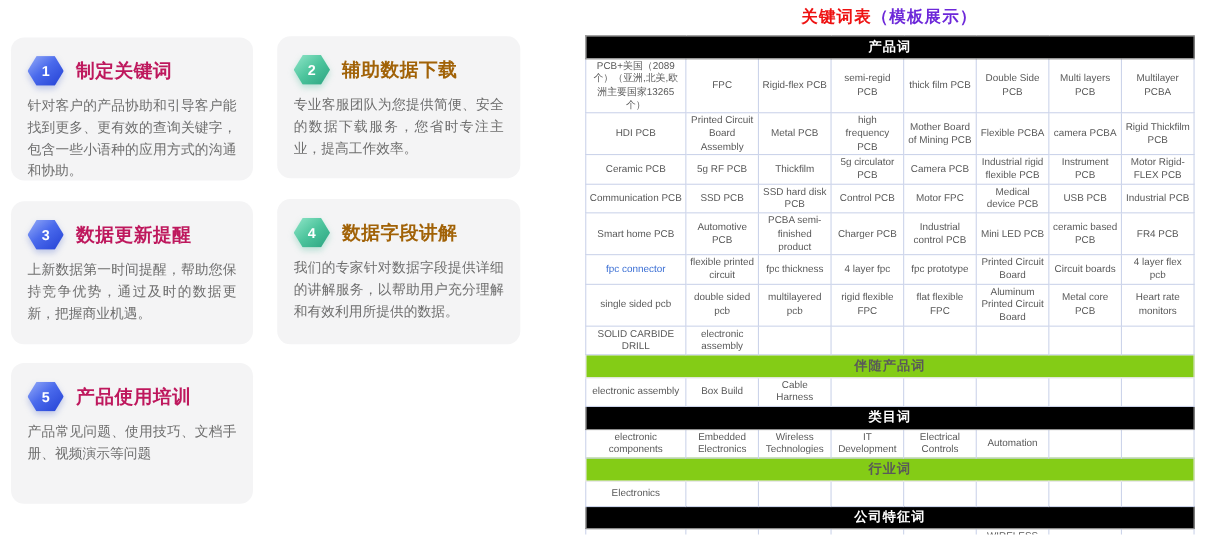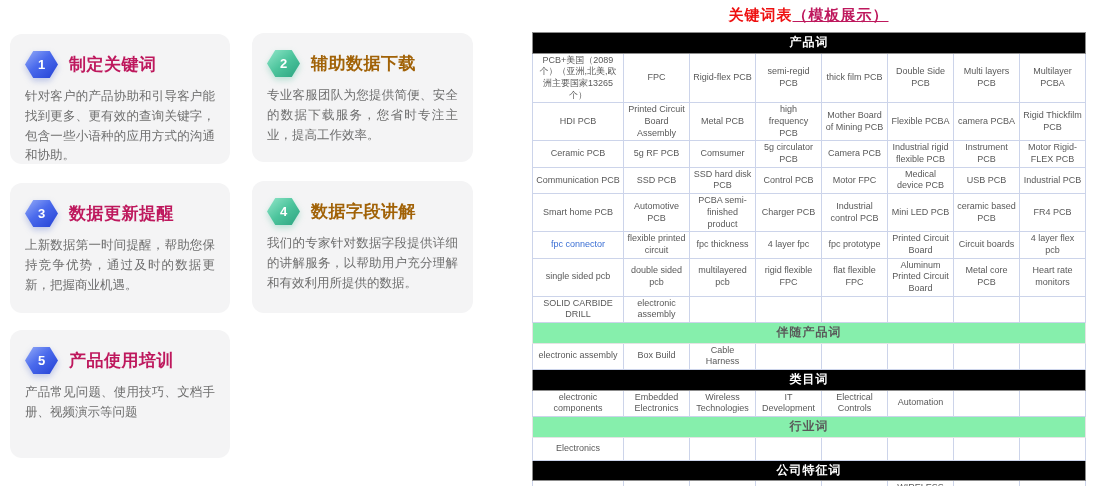--- a/index.html
+++ b/index.html
@@ -32,33 +32,33 @@
   .g-shadow { filter:drop-shadow(0 3px 3px rgba(50,180,140,0.30)); }
   .card-title { font-size:17px; font-weight:bold; letter-spacing:0.5px; }
   .blue-t  { color:#be185d;font-family:Liberation Serif, serif; }
   .green-t { color:#a16207; }
   .card-body { font-size:12.5px; color:#6e6e6e; line-height:1.58; text-align:justify; }
 
   
   .tablewrap { position:absolute; left:532px; top:6px; width:553px; }
   .table-title { text-align:center; font-size:15px; font-weight:bold; margin-bottom:7px; letter-spacing:1px; }
   .title-red  { color:#ee1111; }
-  .title-blue { color:#be185d;text-decoration:underline; }
+  .title-blue { color:#6d28d9; }
 
   table.kw { border-collapse:collapse; table-layout:fixed; width:553px; }
   table.kw td {
     border:1px solid #ccd4ea; font-size:9px; color:#595959;
     text-align:center; vertical-align:middle; padding:1px 3px;
     height:23px; line-height:1.3; overflow-wrap:break-word;
   }
   table.kw td.band {
     font-size:12px; font-weight:bold; height:19px; letter-spacing:1px; padding:2px;
   }
   table.kw td.band.dark  { background:#000000; color:#ffffff; border-color:#8c8c8c; }
-  table.kw td.band.light { background:#86efac; color:#595959; border-color:#e4e4e4; }
+  table.kw td.band.light { background:#84cc16; color:#595959; border-color:#e4e4e4; }
   table.kw td.link { color:#3b6fd4; cursor:pointer;margin-top:16px; }
 </style>
 </head>
 <body>
 
 <div class="card c1">
   <div class="card-head">
     <span class="badge-wrap">
         <span class="badge blue">1</span>
       </span>
@@ -142,21 +142,21 @@
           <td>Metal PCB</td>
           <td>high frequency PCB</td>
           <td>Mother Board of Mining PCB</td>
           <td>Flexible PCBA</td>
           <td>camera PCBA</td>
           <td>Rigid Thickfilm PCB</td>
         </tr>
         <tr>
           <td>Ceramic PCB</td>
           <td>5g RF PCB</td>
-          <td>Comsumer</td>
+          <td>Thickfilm</td>
           <td>5g circulator PCB</td>
           <td>Camera PCB</td>
           <td>Industrial rigid flexible PCB</td>
           <td>Instrument PCB</td>
           <td>Motor Rigid-FLEX PCB</td>
         </tr>
         <tr>
           <td>Communication PCB</td>
           <td>SSD PCB</td>
           <td>SSD hard disk PCB</td>

